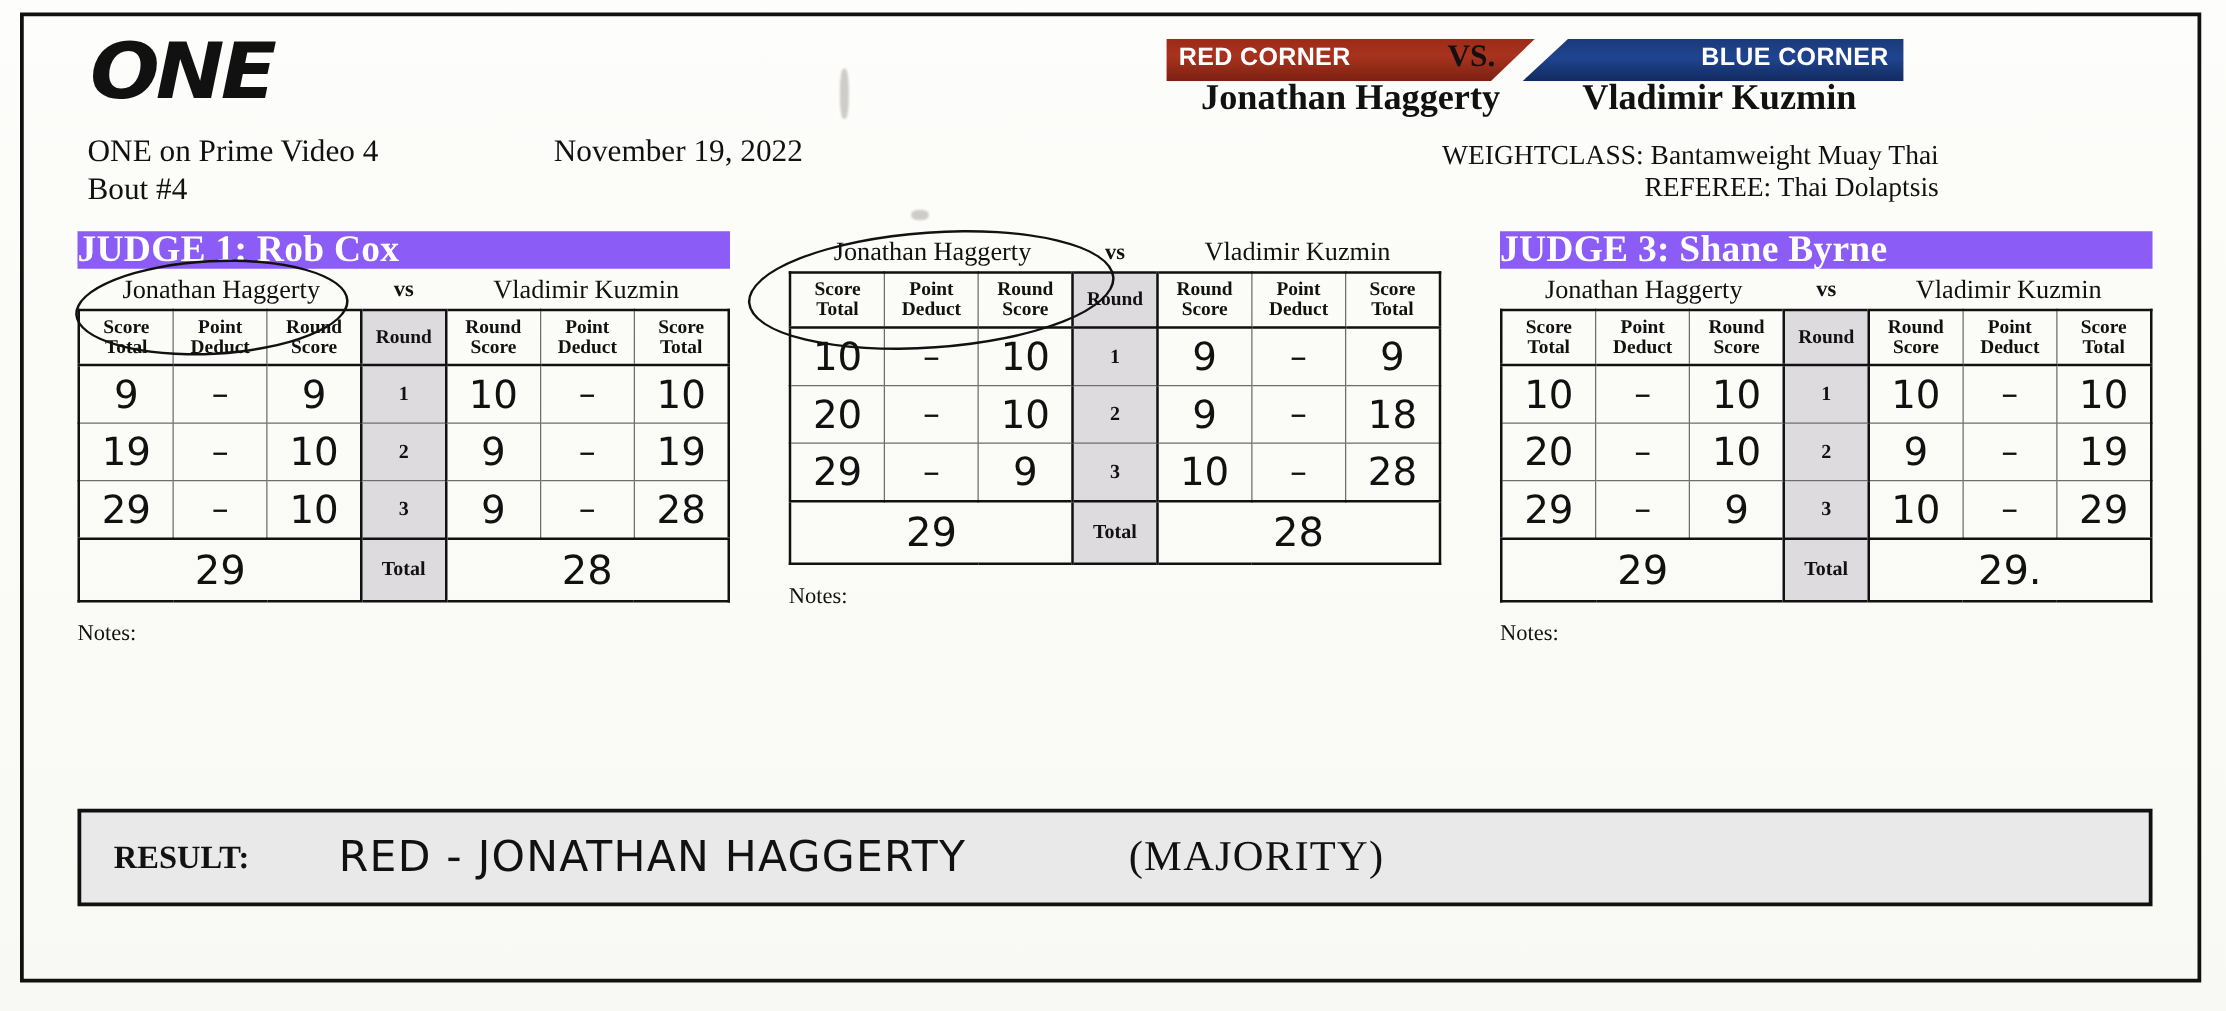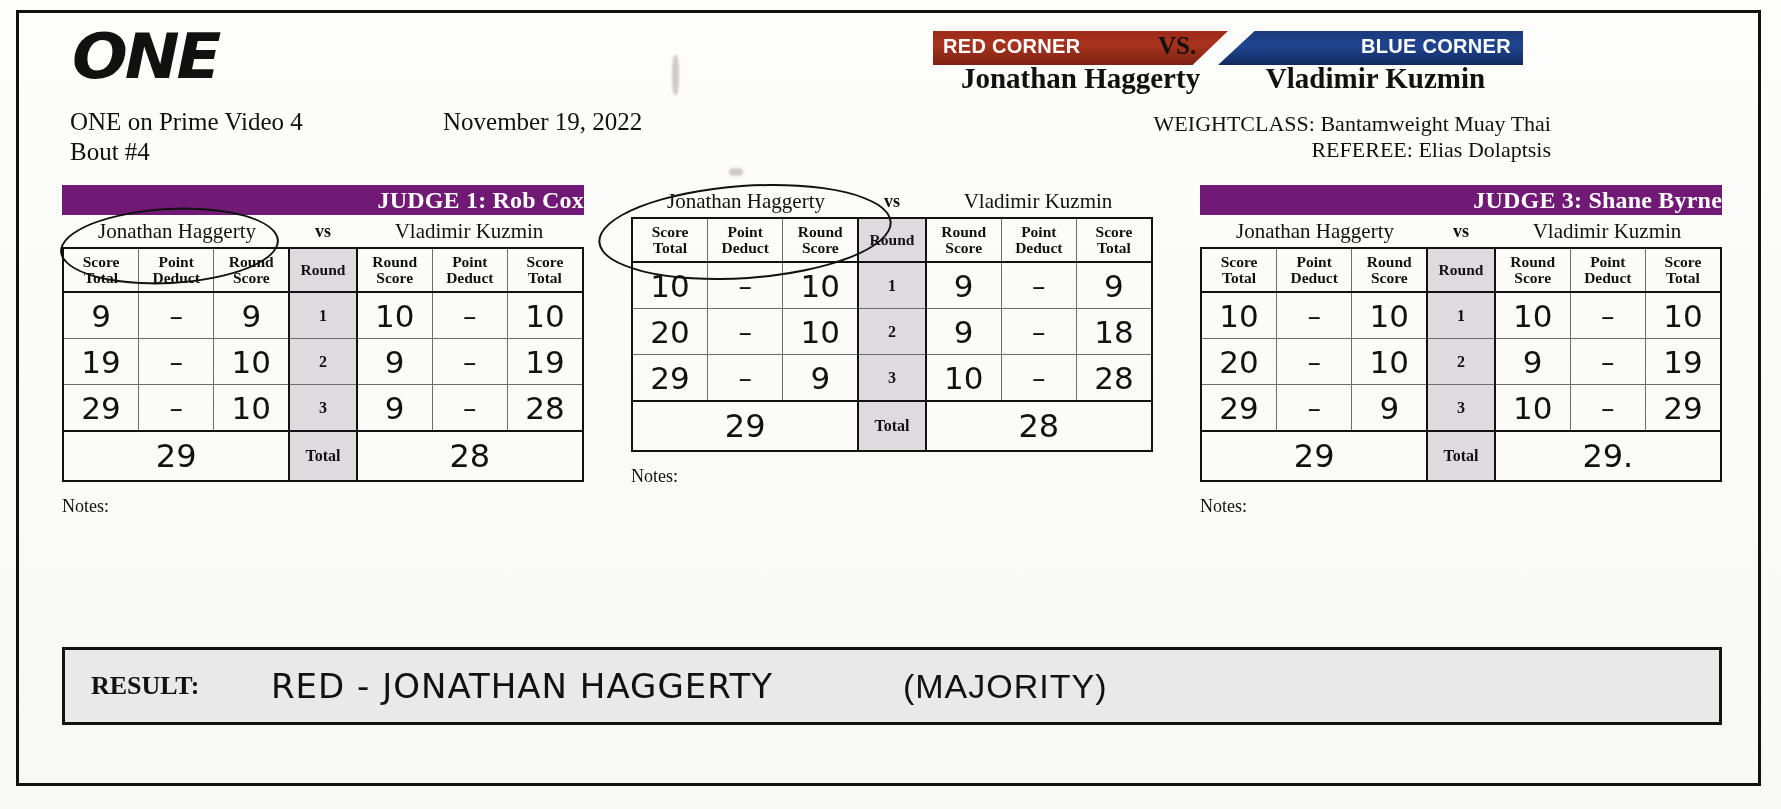--- a/index.html
+++ b/index.html
@@ -156,25 +156,25 @@
     top: 185px;
     width: 1660px;
     display: flex;
     justify-content: space-between;
   }
   .judge-block {
     width: 522px;
     position: relative;
   }
   .judge-header {
-    background: #701a75;
+    background: #8b5cf6;
     color: #fff;
-    text-align: right;
-    font-weight: bold;
-    font-size: 24px;
+    text-align: left;
+    font-weight: bold;
+    font-size: 30px;
     height: 30px;
     line-height: 30px;
     letter-spacing: 0.2px;
   }
   .fighters-row {
     display: flex;
     align-items: center;
     height: 32px;
     font-size: 21px;
     color: #111;
@@ -271,21 +271,21 @@
     width: 160px;
   }
   .result-value {
     font-family: "DejaVu Sans", sans-serif;
     font-size: 34px;
     color: #111;
     letter-spacing: 1px;
     padding-left: 20px;
   }
   .result-method {
-    font-family: Liberation Sans, sans-serif;
+    font-family: Liberation Serif, serif;
     font-size: 34px;
     color: #111;
     letter-spacing: 1px;
     padding-left: 130px;
   }
 
   
   .annot-ellipse {
     position: absolute;
     border: 2.5px solid #111;
@@ -319,21 +319,21 @@
   <div class="corner-banner blue-banner">BLUE CORNER</div>
   <div class="red-name">Jonathan Haggerty</div>
   <div class="blue-name">Vladimir Kuzmin</div>
 
   <div class="weightclass">
     <span>WEIGHTCLASS:</span>
     <span>Bantamweight Muay Thai</span>
   </div>
   <div class="referee">
     <span>REFEREE:</span>
-    <span>Elias Dolaptsis</span>
+    <span>Thai Dolaptsis</span>
   </div>
 
   <div class="judges" id="judges">
       <div class="judge-block">
         <div class="judge-header">JUDGE 1: Rob Cox</div>
         <div class="fighters-row">
           <div class="f-left">Jonathan Haggerty</div>
           <div class="f-vs">vs</div>
           <div class="f-right">Vladimir Kuzmin</div>
         </div>

